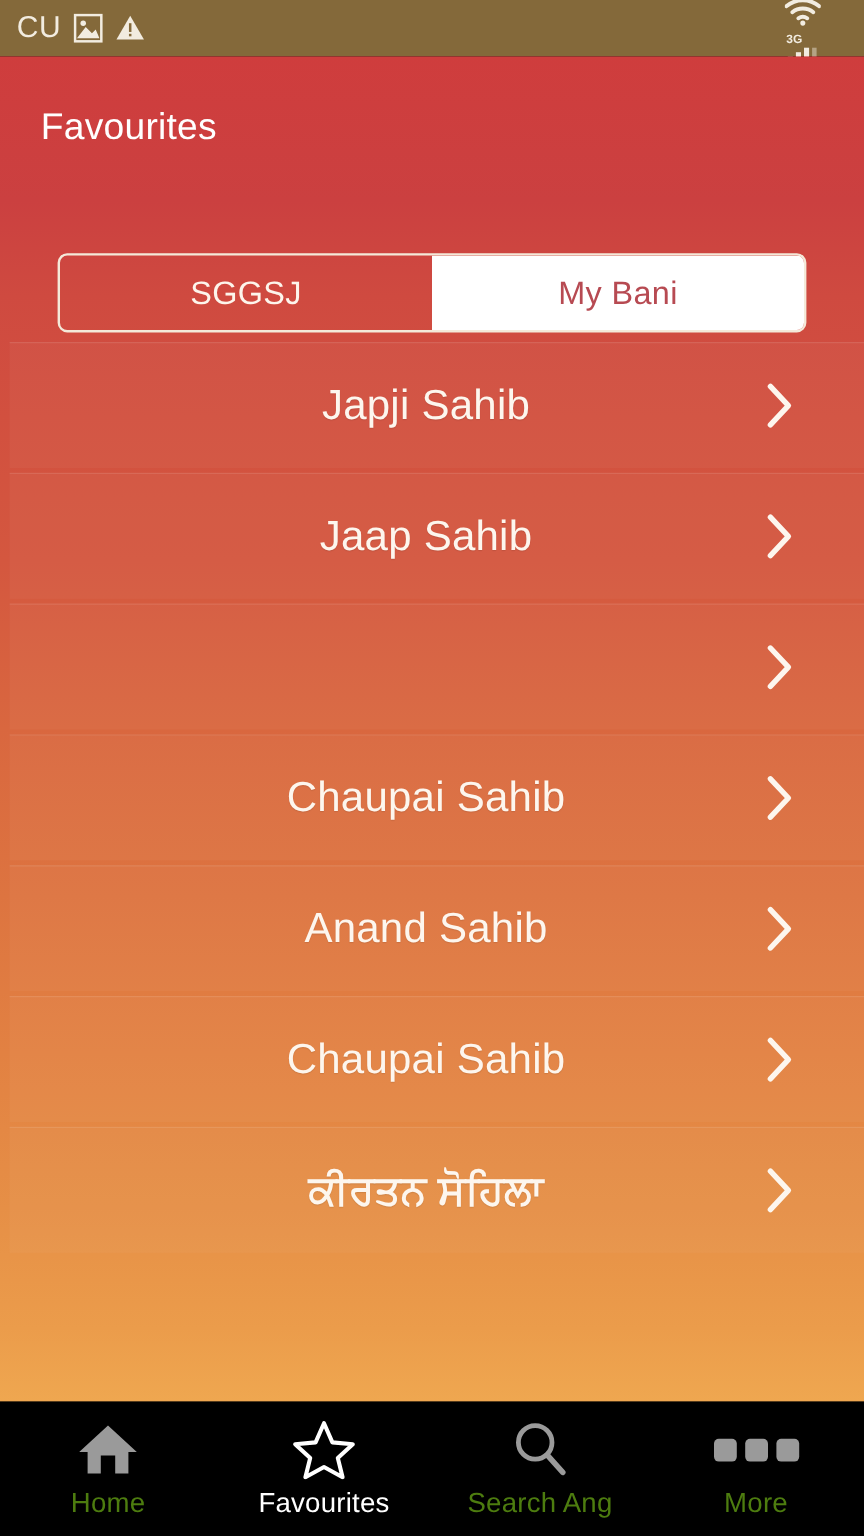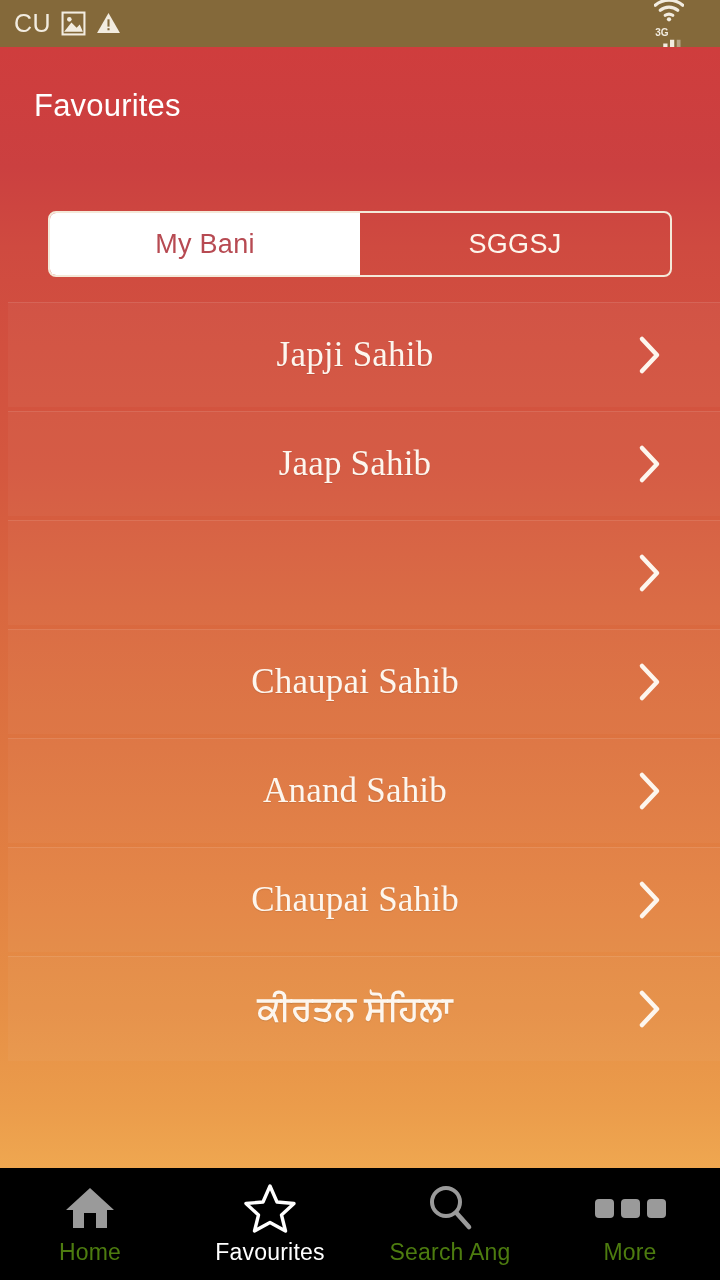--- a/index.html
+++ b/index.html
@@ -123,25 +123,24 @@
     color: #fdf5ec;
   }
   .seg-tab.active {
     background: #ffffff;
     color: #b74a52;
   }
 
   
   #bani-list {
     position: absolute;
-    top: 255px;
+    top: 238px;
     left: 0;
     width: 720px;
     height: 866px;
-    font-family: Liberation Serif, serif;
   }
   .bani-row {
     position: relative;
     height: 105px;
     margin-bottom: 4px;
     margin-left: 8px;
     width: 712px;
     display: flex;
     align-items: center;
     cursor: pointer;
@@ -272,25 +271,25 @@
     </div>
   </div>
 
   <div id="app-body">
 
     <div id="app-header">
       <span id="app-title">Favourites</span>
     </div>
 
     <div id="segmented-control">
+      <div class="seg-tab inactive">
+        <span>SGGSJ</span>
+      </div>
       <div class="seg-tab active">
         <span>My Bani</span>
-      </div>
-      <div class="seg-tab inactive">
-        <span>SGGSJ</span>
       </div>
     </div>
 
     <div id="bani-list">
 
       <div class="bani-row">
         <span class="bani-row-label">Japji Sahib</span>
         <svg class="chevron-icon" viewBox="0 0 24 40">
           <path d="M4 4 L19 20 L4 36" fill="none" stroke="#fdf6ee" stroke-width="4.5" stroke-linecap="round" stroke-linejoin="round"></path>
         </svg>

